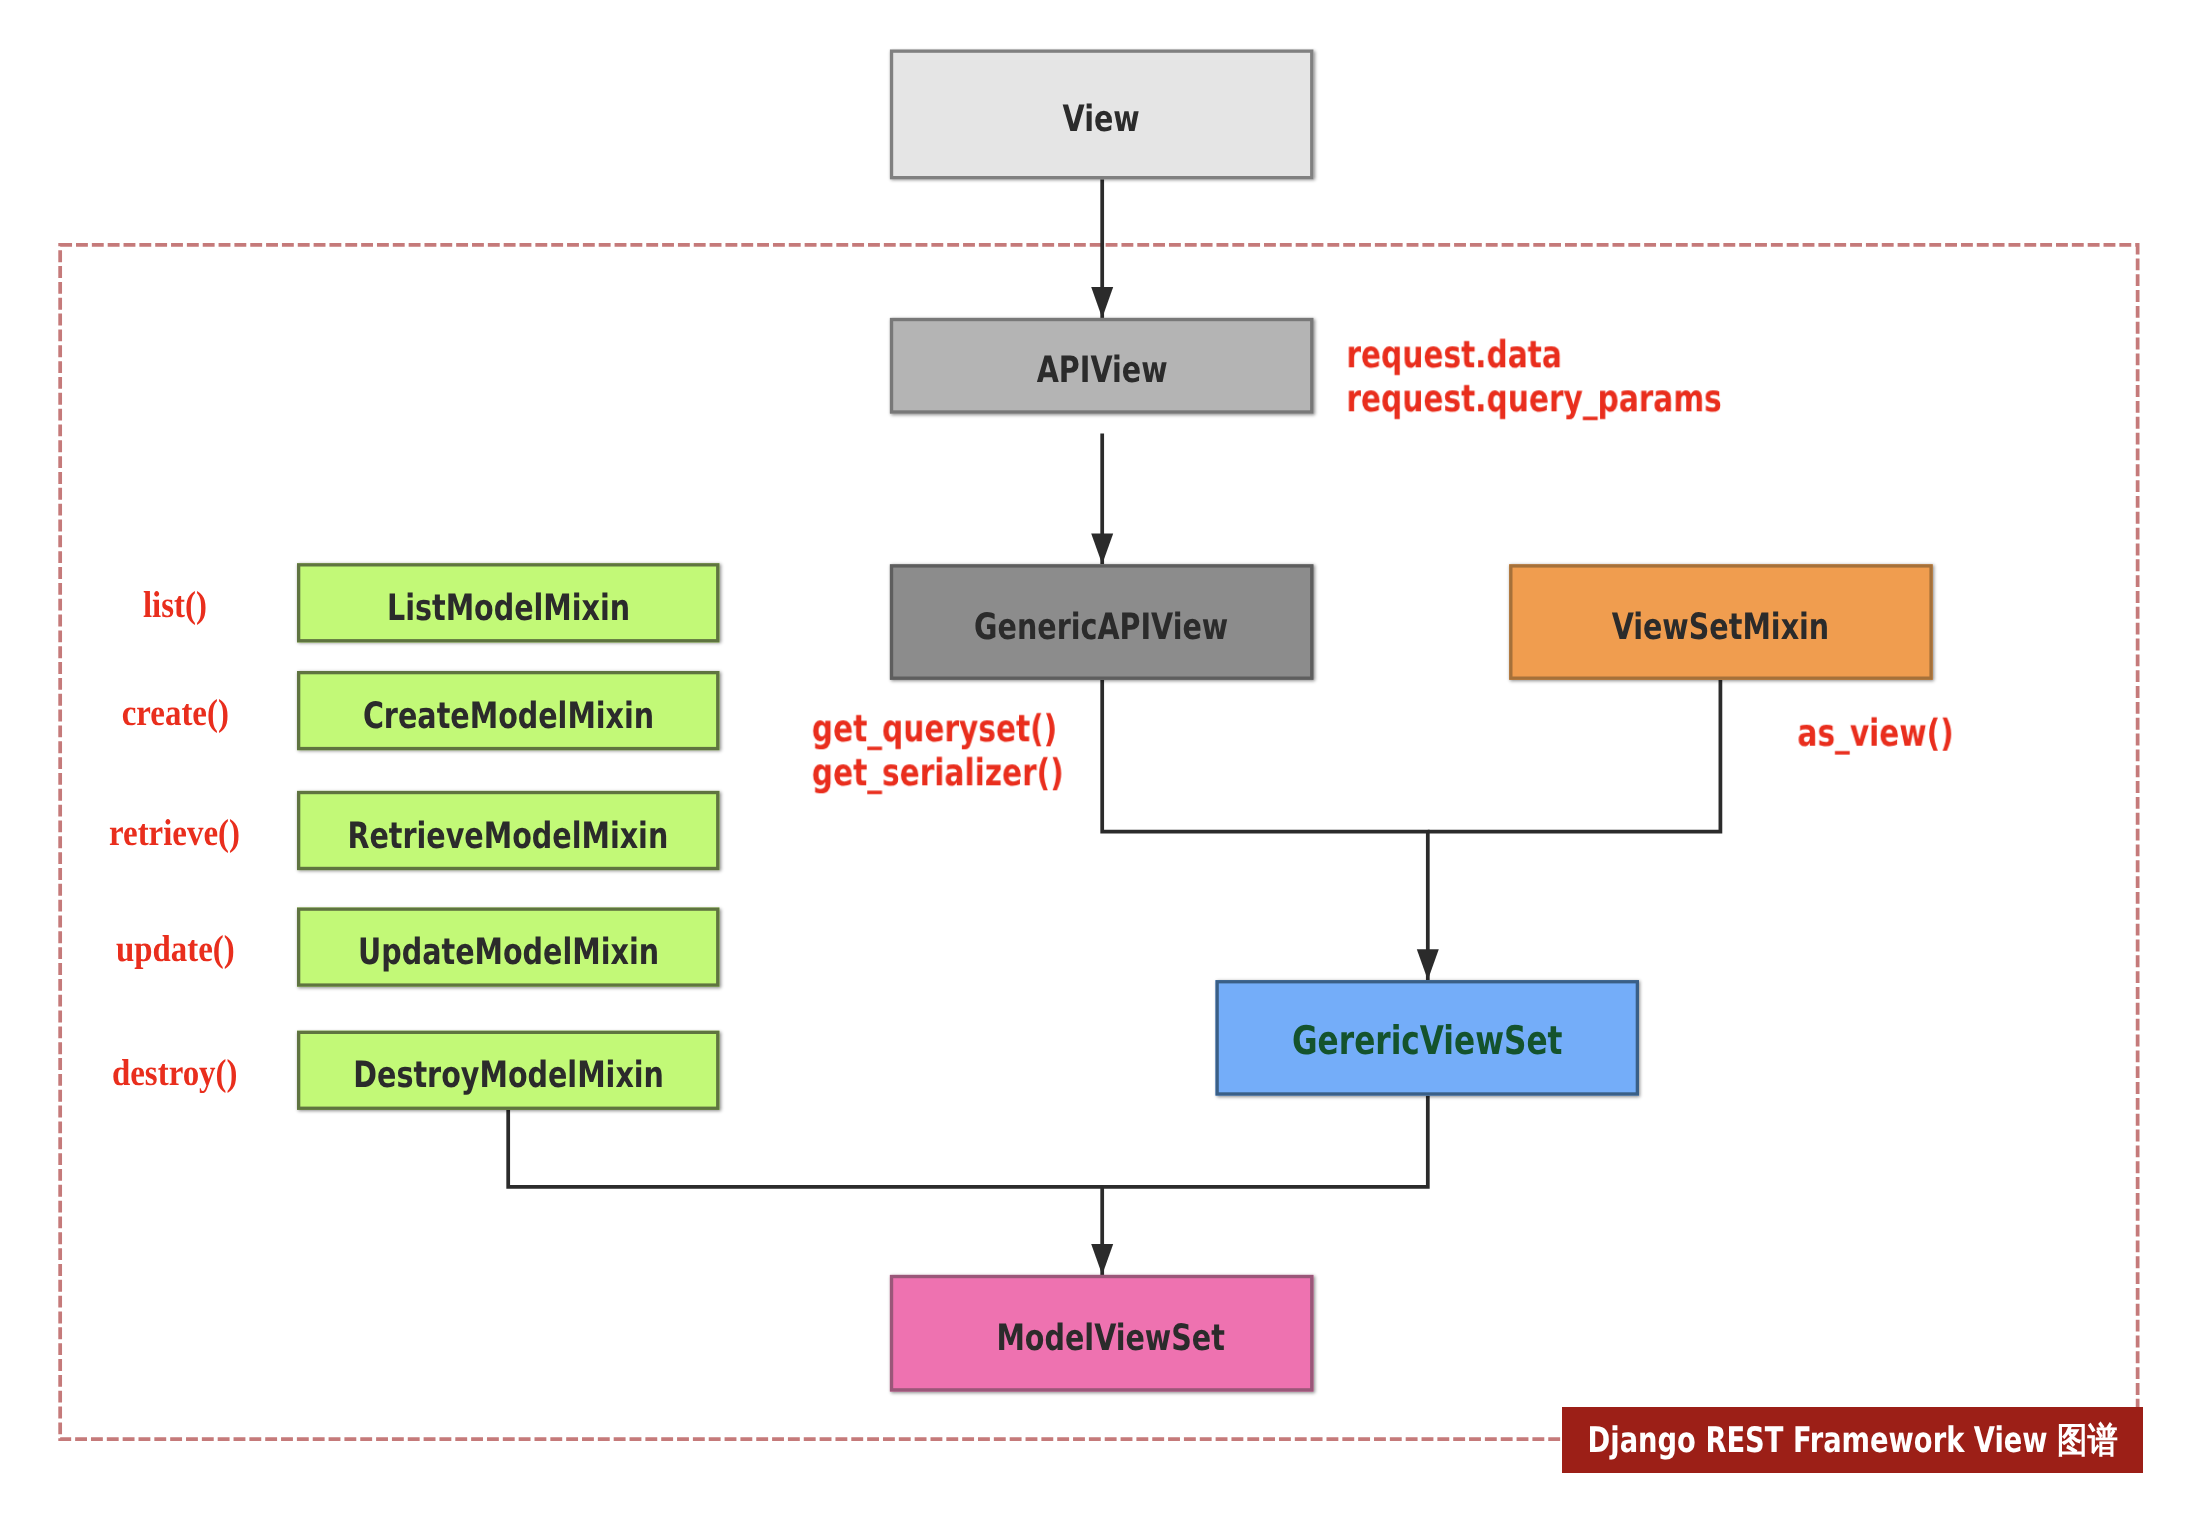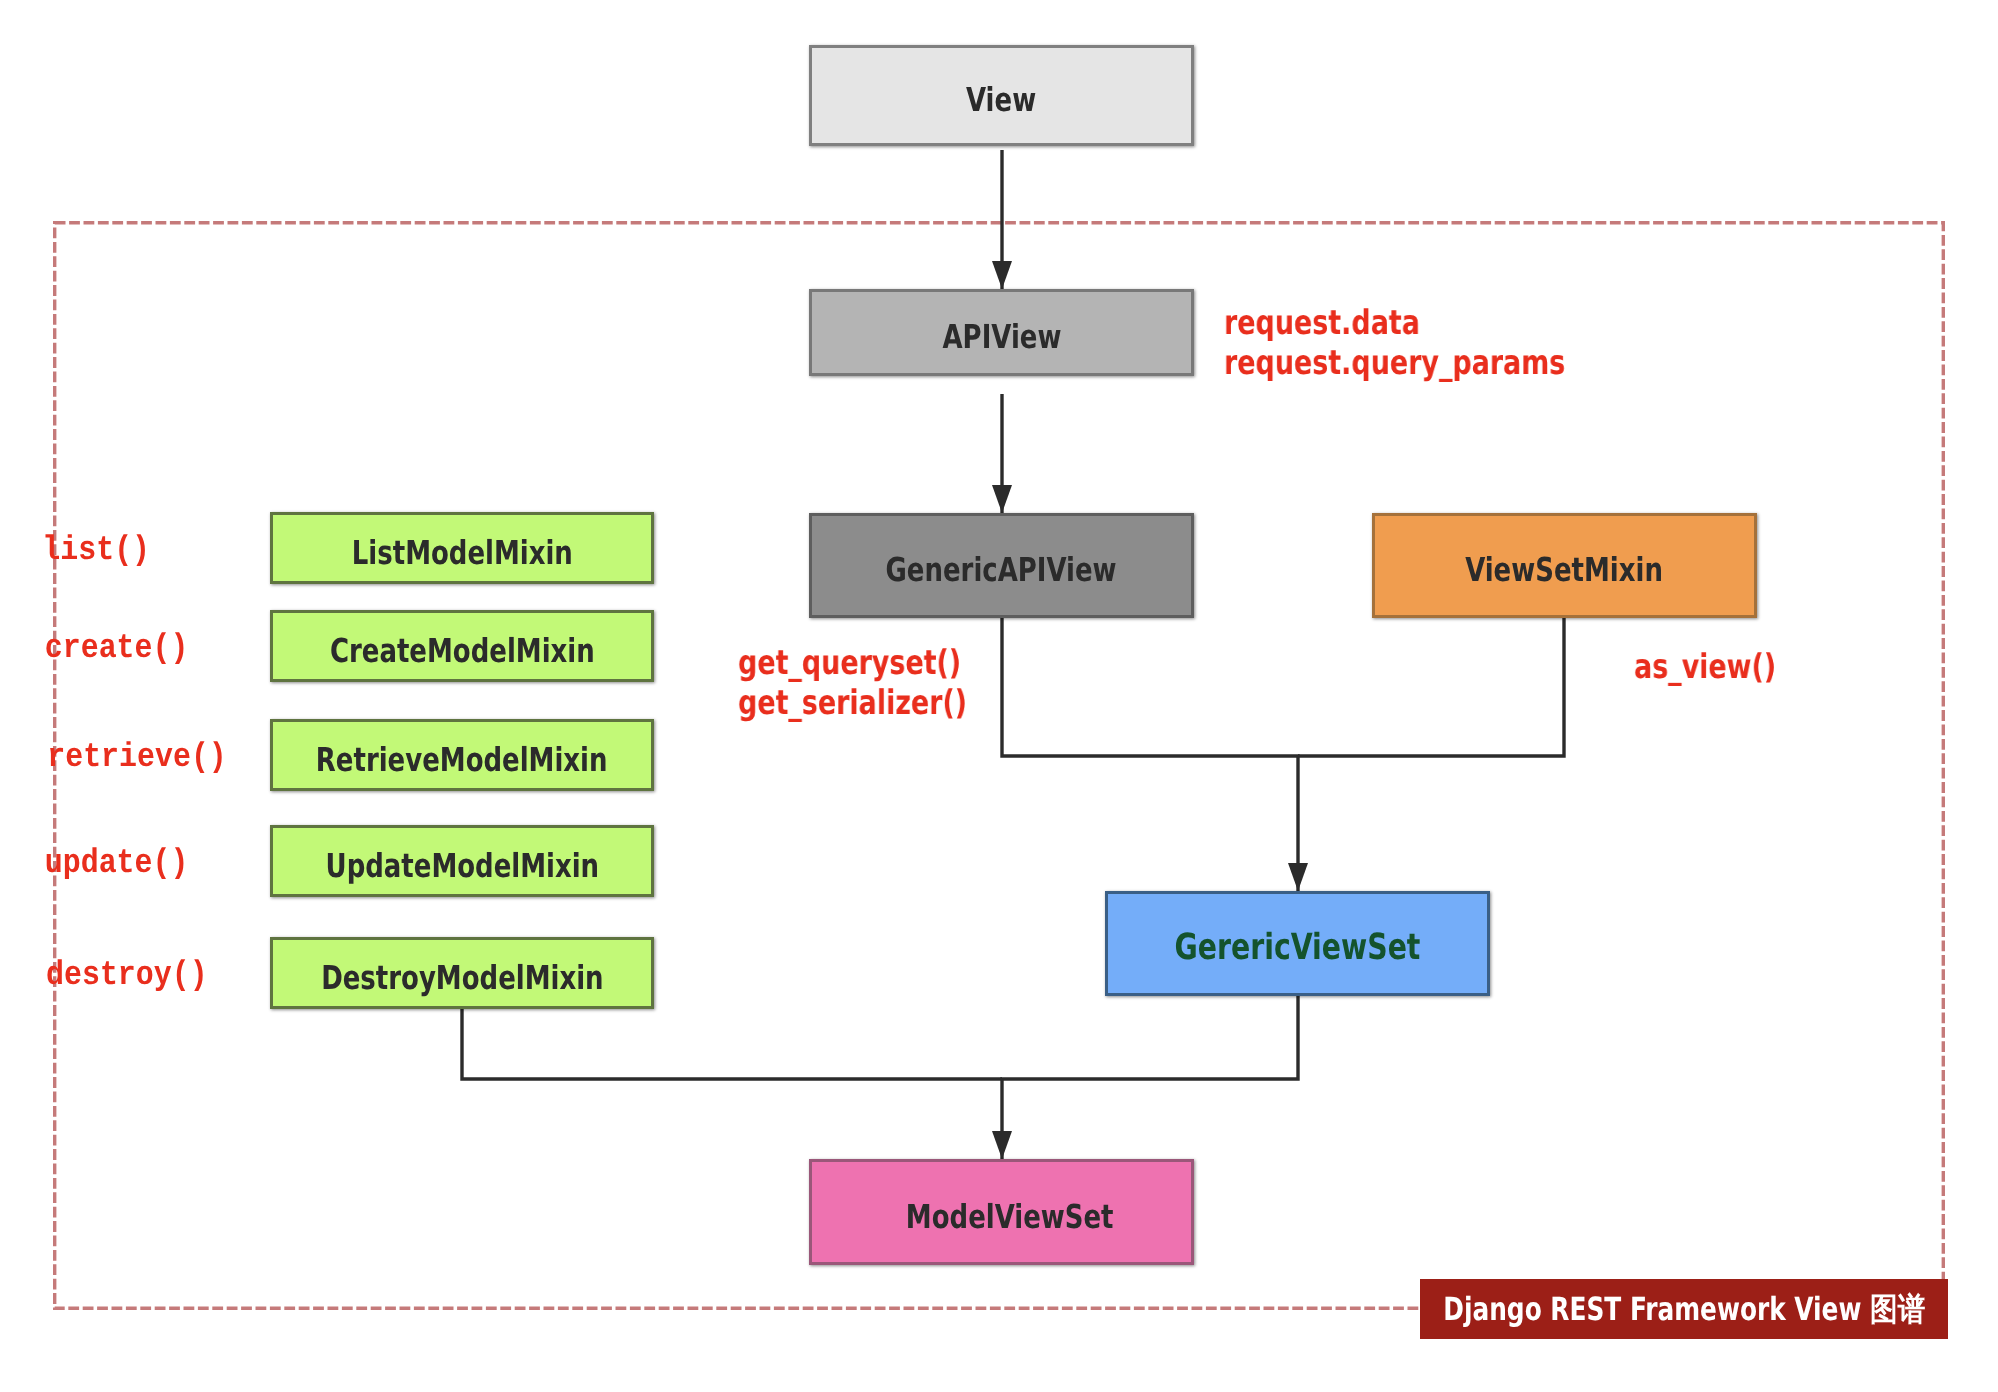--- a/index.html
+++ b/index.html
@@ -13,22 +13,22 @@
 #stage{position:relative;width:1998px;height:1392px;background:#fff;}
 svg.layer{position:absolute;left:0;top:0;width:1998px;height:1392px;pointer-events:none;}
 .node{position:absolute;box-sizing:border-box;display:flex;align-items:center;
       justify-content:center;font-weight:bold;text-align:center;line-height:1;
       font-family:"DejaVu Sans",sans-serif;font-stretch:condensed;}
 .node > span{display:block;transform:scaleX(0.875) translateY(3.5px);}
 .node,.note,.method,#banner{will-change:transform;}
 .note{position:absolute;font-weight:bold;white-space:pre;
       font-family:"DejaVu Sans",sans-serif;font-stretch:condensed;
       transform:scaleX(0.88);transform-origin:left top;}
-.method{position:absolute;font-weight:bold;white-space:nowrap;
-        font-family:Liberation Mono, monospace;font-stretch:condensed;}
+.method{position:absolute;font-weight:bold;white-space:nowrap;text-align:center;
+        font-family:Liberation Serif, serif;font-stretch:condensed;}
 .method > span{display:inline-block;transform:scaleX(0.88);}
 #banner{position:absolute;display:flex;align-items:center;justify-content:center;
         font-weight:bold;white-space:nowrap;
         font-family:"DejaVu Sans",sans-serif;font-stretch:condensed;margin-left:48px;}
 #banner > span{display:block;transform:scaleX(0.863) translateY(1px);}
 
 </style>
 </head>
 <body>
 
@@ -43,21 +43,21 @@
 <path d="M 1002 618 L 1002 756 L 1298 756 L 1298 891"></path>
 <path d="M 1564 618 L 1564 756 L 1298 756"></path>
 <path d="M 1298 996 L 1298 1079 L 1002 1079 L 1002 1159"></path>
 <path d="M 462 1008 L 462 1079 L 1002 1079"></path>
 </g>
 <path d="M 992.0 261.0 L 1012.0 261.0 L 1002.0 289.0 Z" fill="#2B2B2B"></path>
 <path d="M 992.0 485.0 L 1012.0 485.0 L 1002.0 513.0 Z" fill="#2B2B2B"></path>
 <path d="M 1288.0 863.0 L 1308.0 863.0 L 1298.0 891.0 Z" fill="#2B2B2B"></path>
 <path d="M 992.0 1131.0 L 1012.0 1131.0 L 1002.0 1159.0 Z" fill="#2B2B2B"></path>
 </svg>
-<div class="node" style="left:809px;top:45px;width:385px;height:101px;background:#E5E5E5;border:3px solid #808080;box-shadow:1px 1px 3px rgba(0,0,0,0.45);font-size:33px;color:#2B2B2B;">
+<div class="node" style="left:809px;top:45px;width:385px;height:118px;background:#E5E5E5;border:3px solid #808080;box-shadow:1px 1px 3px rgba(0,0,0,0.45);font-size:33px;color:#2B2B2B;">
       <span>View</span>
     </div>
 <div class="node" style="left:809px;top:289px;width:385px;height:87px;background:#B4B4B4;border:3px solid #787878;box-shadow:1px 1px 3px rgba(0,0,0,0.45);font-size:33px;color:#2B2B2B;">
       <span>APIView</span>
     </div>
 <div class="node" style="left:1372px;top:513px;width:385px;height:105px;background:#F09D4F;border:3px solid #A5713A;box-shadow:1px 1px 3px rgba(0,0,0,0.45);font-size:33px;color:#2B2B2B;">
       <span>ViewSetMixin</span>
     </div>
 <div class="node" style="left:809px;top:513px;width:385px;height:105px;background:#8C8C8C;border:3px solid #5E5E5E;box-shadow:1px 1px 3px rgba(0,0,0,0.45);font-size:33px;color:#2B2B2B;">
       <span>GenericAPIView</span>

